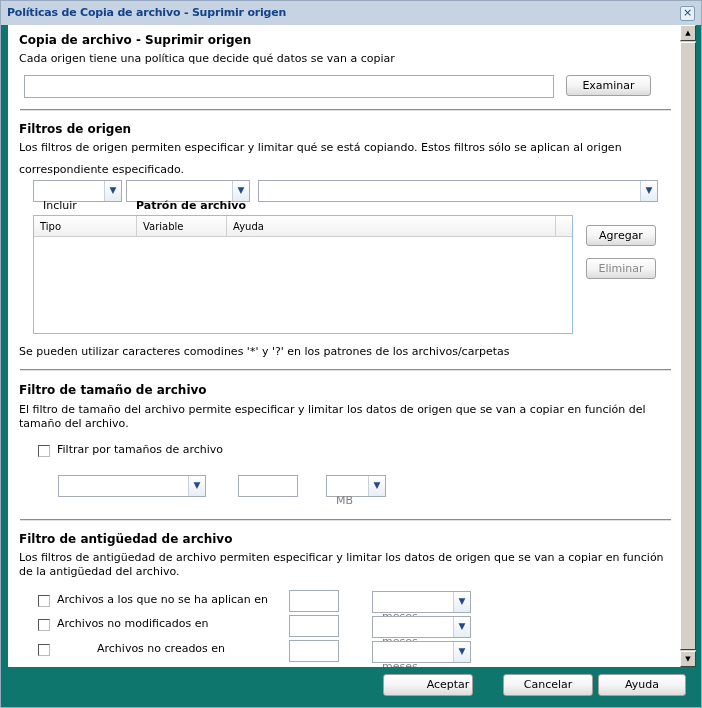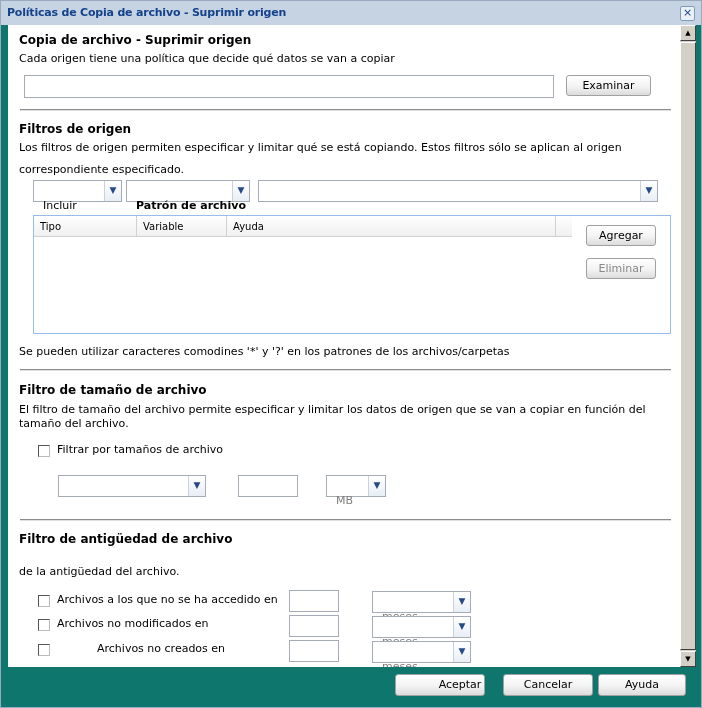--- a/index.html
+++ b/index.html
@@ -25,21 +25,21 @@
 
   .input { position: absolute; border: 1px solid #a5acb5; background: #fff; height: 22px; }
   .btn { position: absolute; height: 21px; border: 1px solid #a0a0a0; border-radius: 3px; background: linear-gradient(#fff 0%, #f3f3f3 55%, #dcdcdc 100%); font-size: 11px; color: #000; text-align: center; line-height: 19px; cursor: pointer; }
   .btn.disabled { color: #888; }
 
   .combo { position: absolute; height: 22px; border: 1px solid #a5acb5; background: #fff; }
   .combo .val { position: absolute; left: 3px; top: 18px; font-size: 11px; margin-left: 6px; }
   .combo .val.grey { color: #808080; }
   .combo .arrow { position: absolute; right: 0; top: 0; width: 17px; height: 20px; background: linear-gradient(#fff, #e8eef6); border-left: 1px solid #c9d2dc; text-align: center; color: #264a86; font-size: 9px; line-height: 19px; cursor: pointer; }
 
-  .grid { position: absolute; left: 25px; top: 190px; width: 638px; height: 119px; border: 1px solid #99bbe8; background: #fff; }
+  .grid { position: absolute; left: 25px; top: 190px; width: 540px; height: 119px; border: 1px solid #99bbe8; background: #fff; }
   .grid-head { position: absolute; left: 0; top: 0; width: 538px; height: 21px; background: linear-gradient(#fff, #f0f0f0); border-bottom: 1px solid #d0d0d0; }
   .gh-cell { position: absolute; top: 0; height: 21px; border-right: 1px solid #d0d0d0; font-size: 10px; line-height: 21px; padding-left: 6px; }
 
   .chk { position: absolute; width: 12px; height: 12px; border: 1px solid #555; background: #fff; border-right-color: #bbb; border-bottom-color: #bbb; cursor: pointer; }
   .chk-label { position: absolute; font-size: 11px; }
 
   .footer-btn { position: absolute; top: 673px; width: 90px; height: 22px; border: 1px solid #a0a0a0; border-radius: 3px; background: linear-gradient(#fff 0%, #f3f3f3 55%, #dcdcdc 100%); font-size: 11px; text-align: center; line-height: 20px; cursor: pointer; }
 </style>
 </head>
 <body>
@@ -99,25 +99,26 @@
       <span class="arrow">▼</span>
     </div>
     <div class="input" style="left:230px;top:450px;width:60px;"></div>
     <div class="combo" style="left:318px;top:450px;width:60px;">
       <span class="val grey">MB</span>
       <span class="arrow">▼</span>
     </div>
     <div class="sep" style="top:494px;"></div>
 
     <div class="h" style="left:11px;top:507px;">Filtro de antigüedad de archivo</div>
+    <div class="p" style="left:11px;top:526px;">Los filtros de antigüedad de archivo permiten especificar y limitar los datos de origen que se van a copiar en función</div>
     <div class="p" style="left:11px;top:540px;">de la antigüedad del archivo.</div>
 
     <div>
       <div class="chk" style="left:30px;top:570px;"></div>
-      <div class="chk-label" style="left:49px;top:568px;">Archivos a los que no se ha accedido en</div>
+      <div class="chk-label" style="left:49px;top:568px;">Archivos a los que no se ha aplican en</div>
       <div class="input" style="left:281px;top:565px;width:50px;"></div>
       <div class="combo" style="left:364px;top:566px;width:99px;">
         <span class="val grey">meses</span>
         <span class="arrow">▼</span>
       </div>
     </div>
     <div>
       <div class="chk" style="left:30px;top:594px;"></div>
       <div class="chk-label" style="left:49px;top:592px;">Archivos no modificados en</div>
       <div class="input" style="left:281px;top:590px;width:50px;"></div>
@@ -136,16 +137,16 @@
       </div>
     </div>
   </div>
 
   <div class="scrollbar">
     <div class="sb-up">▲</div>
     <div class="sb-thumb"></div>
     <div class="sb-down">▼</div>
   </div>
 
-  <div class="footer-btn" style="left:394px;padding-left:40px;">Aceptar</div>
+  <div class="footer-btn" style="left:382px;padding-left:40px;">Aceptar</div>
   <div class="footer-btn" style="left:502px;">Cancelar</div>
   <div class="footer-btn" style="left:597px;width:88px;">Ayuda</div>
 </div>
 
 </body></html>

